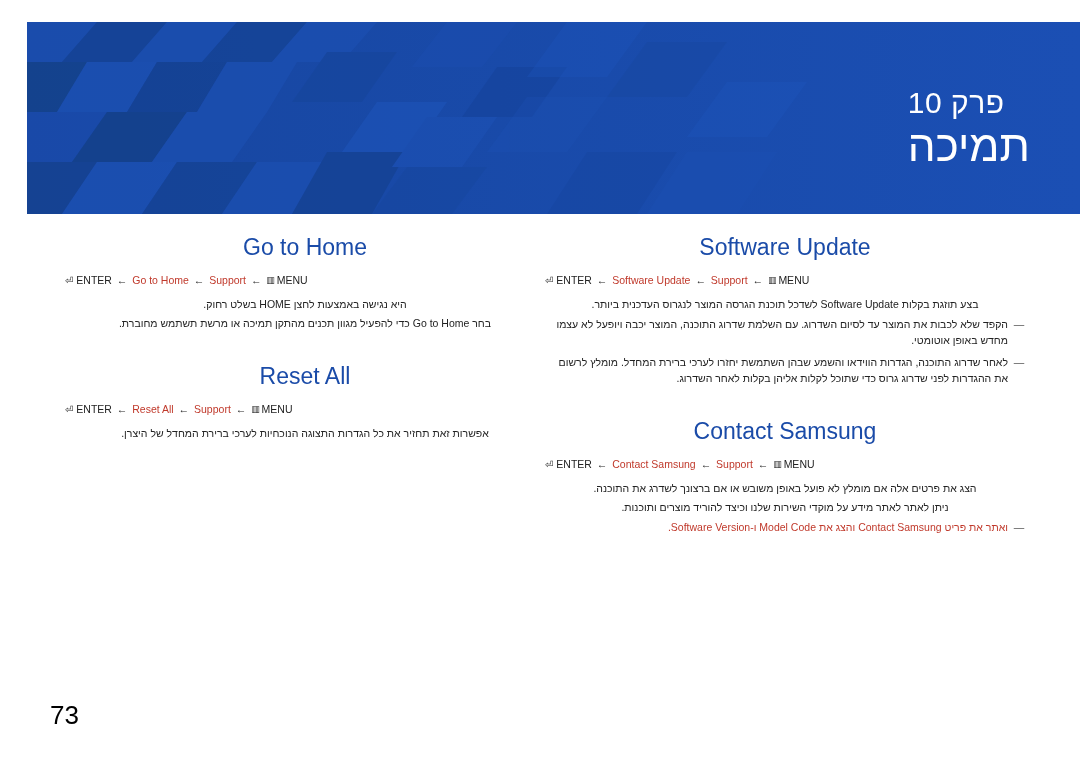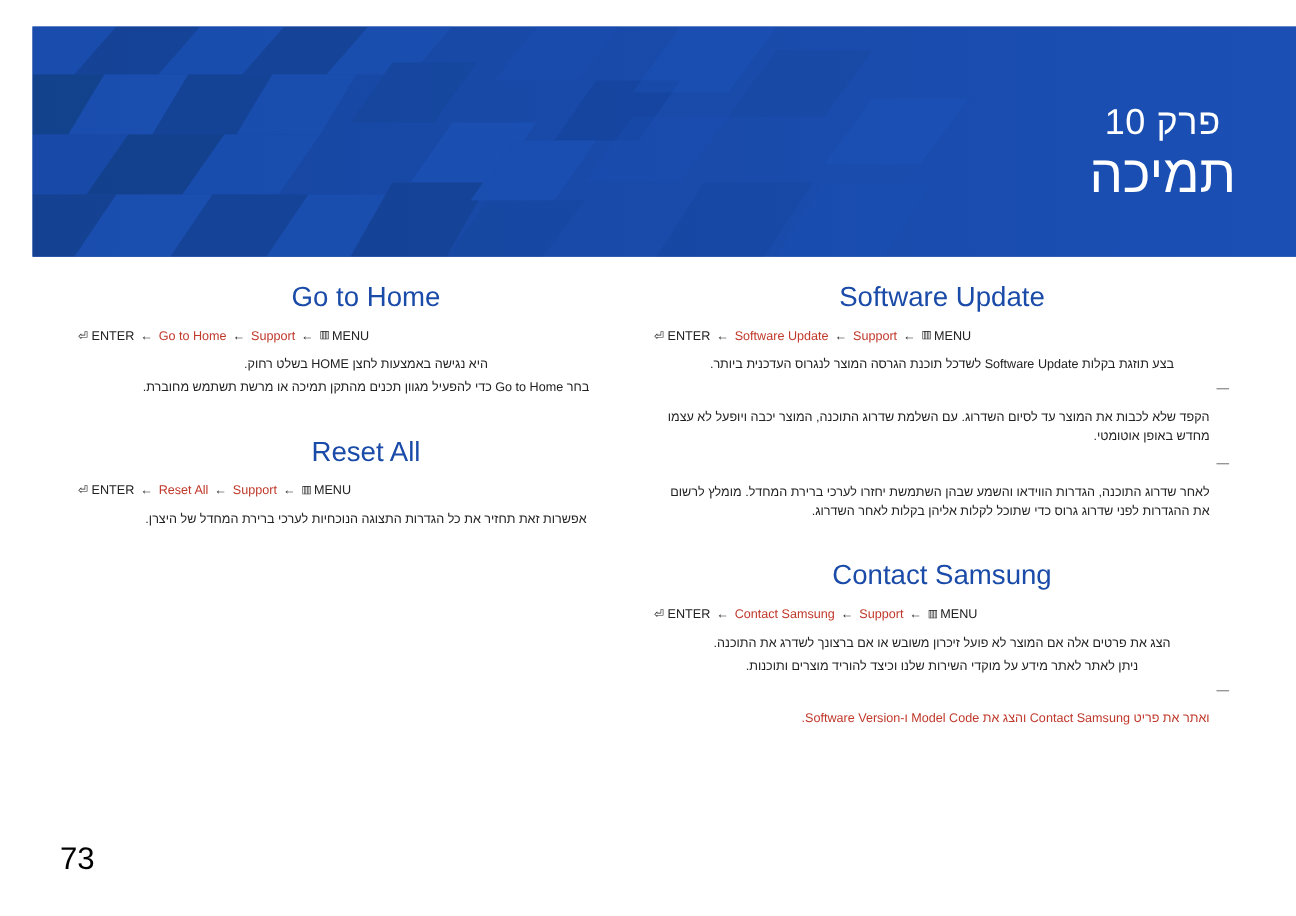--- a/index.html
+++ b/index.html
@@ -27,21 +27,21 @@
   }
   .banner .pattern {
     position: absolute;
     inset: 0;
     opacity: 1;
   }
   .banner-title {
     position: absolute;
     right: 50px;
     top: 62px;
-    text-align: center;
+    text-align: left;
     color: #ffffff;
     direction: rtl;
   }
   .banner-chapter {
     font-size: 30px;
     line-height: 38px;
     font-weight: normal;
     letter-spacing: 0.5px;
   }
   .banner-name {
@@ -119,21 +119,20 @@
     width: 12px;
     text-align: center;
   }
   .bullet-text {
     flex: 1 1 auto;
     direction: rtl;
     text-align: right;
     font-size: 10.5px;
     line-height: 16px;
     color: #222222;
-    margin-top: 24px;
   }
 
   
   .page-number {
     position: absolute;
     left: 50px;
     top: 700px;
     font-size: 26px;
     color: #000000;
     direction: ltr;
@@ -262,21 +261,21 @@
     <span>ENTER</span>
     <span class="bc-arrow">←</span>
     <span class="bc-red">Contact Samsung</span>
     <span class="bc-arrow">←</span>
     <span class="bc-red">Support</span>
     <span class="bc-arrow">←</span>
     <span class="menu-glyph">▥</span>
     <span>MENU</span>
   </div>
 
-  <p class="para">הצג את פרטים אלה אם המוצר לא פועל זיכרון משובש או אם ברצונך לשדרג את התוכנה.</p>
+  <p class="para">הצג את פרטים אלה אם מומלץ לא פועל באופן משובש או אם ברצונך לשדרג את התוכנה.</p>
   <p class="para">ניתן לאתר לאתר מידע על מוקדי השירות שלנו וכיצד להוריד מוצרים ותוכנות.</p>
 
   <div class="bullet-row">
     <div class="bullet-dash">―</div>
     <div class="bullet-text red" style="color:#c0392b;">ואתר את פריט Contact Samsung והצג את Model Code ו-Software Version.</div>
   </div>
 </div>
 
 <div class="page-number">73</div>
 

